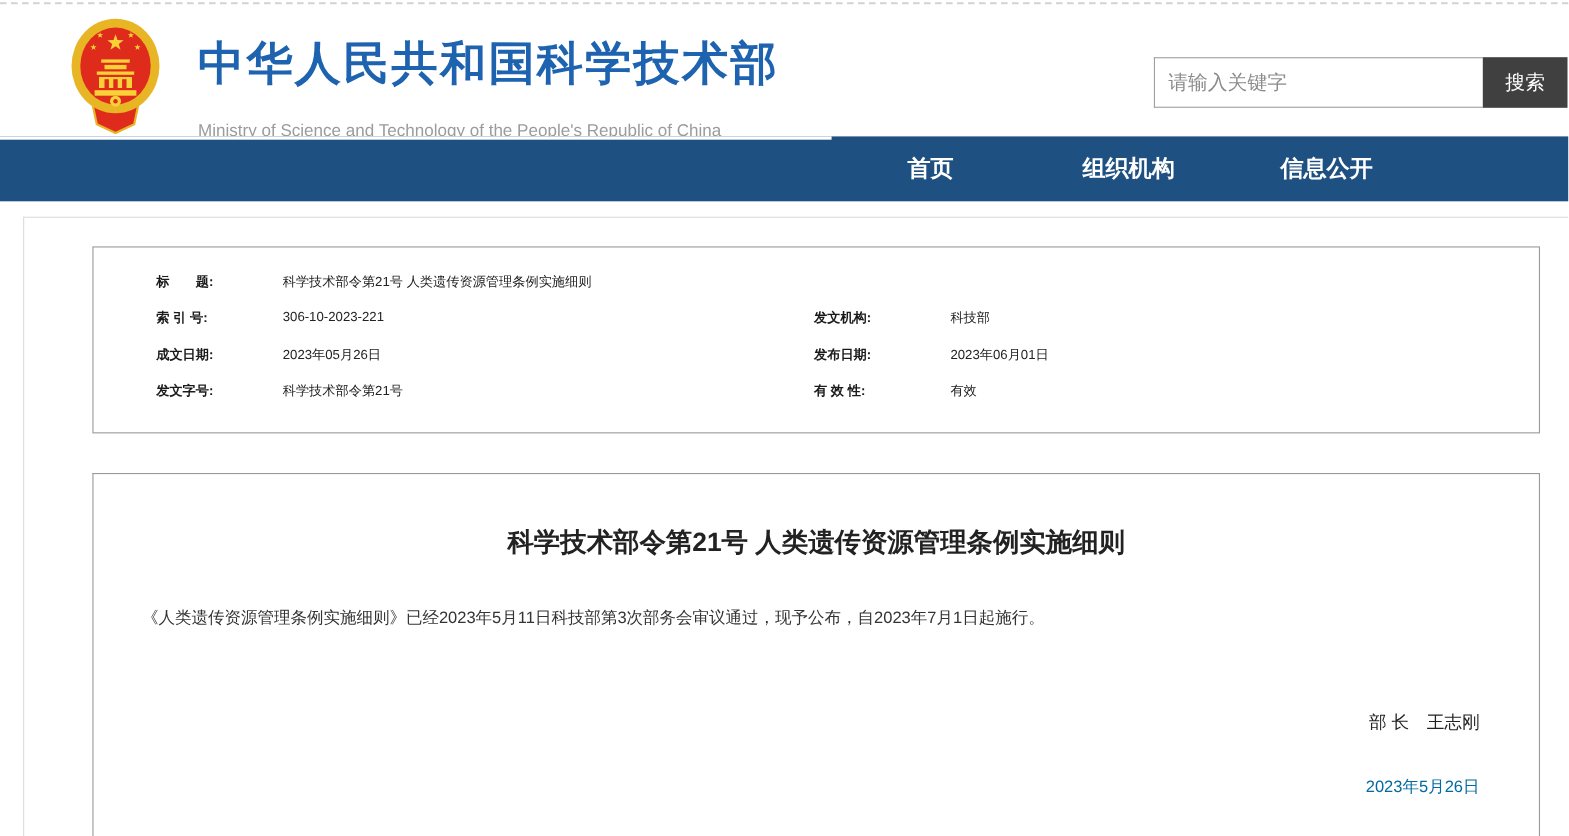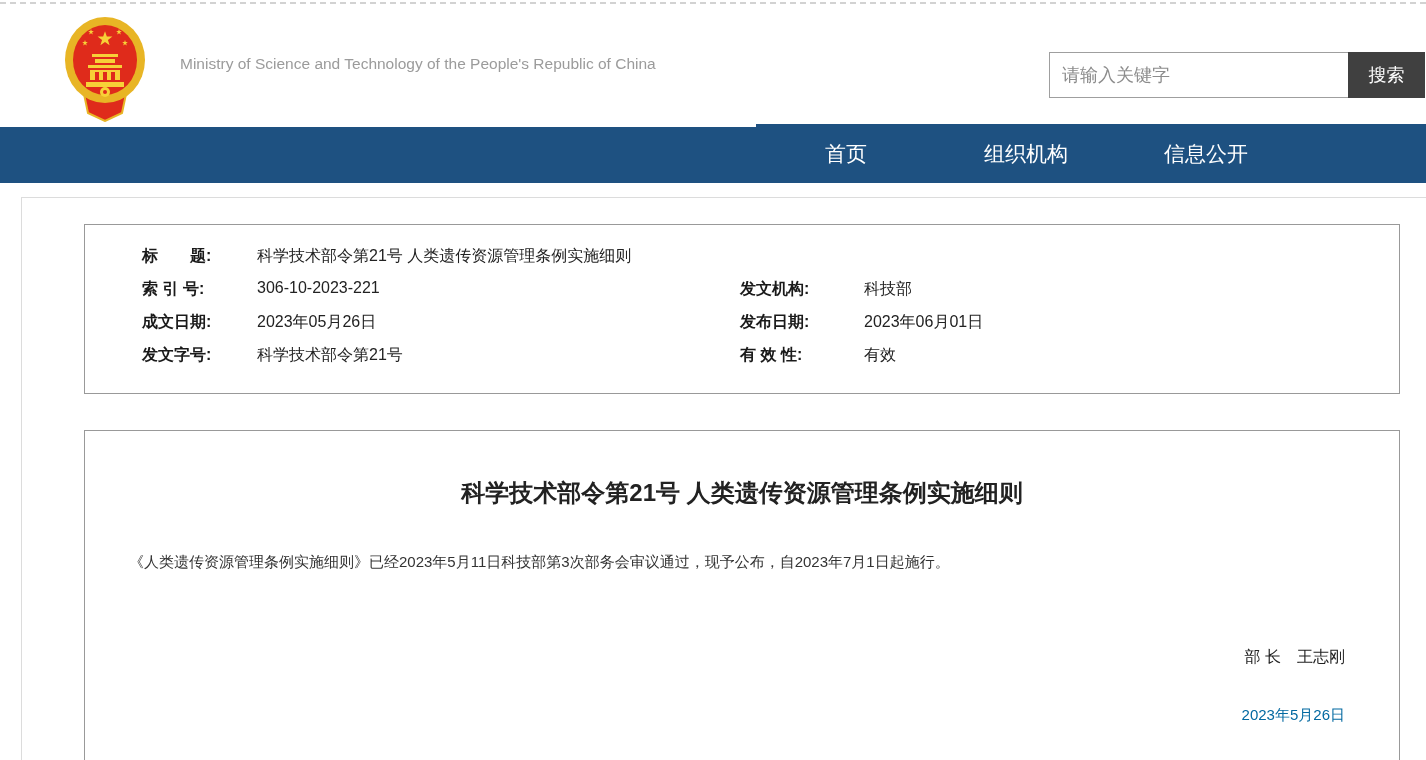--- a/index.html
+++ b/index.html
@@ -21,28 +21,28 @@
   
   .search-box { position:absolute; left:1017px; top:48px; height:46px; display:flex;margin-left:32px; }
   .search-input { width:299px; height:46px; border:1px solid #9f9f9f; border-right:none; font-size:18px; padding:0 12px; color:#555; outline:none; font-family:"Liberation Sans", sans-serif; }
   .search-input::placeholder { color:#8c8c8c; }
   .search-button { width:77px; height:46px; background:#404040; color:#fff; font-size:18px; border:none; cursor:pointer; font-family:"Liberation Sans", sans-serif; }
 
   
   .nav-bar { position:absolute; left:0; top:124px; width:1426px; height:59px; background:#1e5181; }
   .nav-notch { position:absolute; left:0; top:0; width:756px; height:3px; background:#fff; }
   .nav-menu { position:absolute; left:756px; top:0; height:59px; display:flex; list-style:none; }
-  .nav-item { width:180px; height:59px; line-height:59px; text-align:center; color:#fff; font-size:21px; cursor:pointer; }
+  .nav-item { width:180px; height:59px; line-height:59px; text-align:center; color:#fff; font-size:21px; cursor:pointer;font-weight:bold; }
 
   
   .outer-panel { position:absolute; left:21px; top:197px; width:1405px; height:563px; border-left:1px solid #dcdcdc; border-top:1px solid #dcdcdc; background:#fff; }
 
   
   .meta-box { position:absolute; left:62px; top:26px; width:1316px; height:170px; border:1px solid #999; background:#fff; padding-top:15px; }
-  .meta-row { display:flex; height:33px; align-items:center; font-size:16px; color:#1a1a1a; }
+  .meta-row { display:flex; height:33px; align-items:center; font-size:12px; color:#1a1a1a; }
   .meta-cell { display:flex; width:655px; padding-left:57px; white-space:nowrap; }
   .meta-cell.right { padding-left:0; }
   .meta-label { font-weight:bold; width:115px; flex:0 0 auto; }
   .meta-cell.right .meta-label { width:124px; }
   .meta-value { color:#222; }
 
   
   .doc-box { position:absolute; left:62px; top:232px; width:1316px; height:340px; border:1px solid #999; border-bottom:none; background:#fff; }
   .doc-title { margin-top:46px; text-align:center; font-size:24px; font-weight:bold; color:#222; }
   .doc-para { margin:42px 85px 0 44px; font-size:15px; color:#333; line-height:22px; }
@@ -77,20 +77,21 @@
           <rect x="26" y="54" width="30" height="10" fill="#f7d137"></rect>
           <rect x="31" y="56" width="4" height="8" fill="#df2b1b"></rect>
           <rect x="39" y="56" width="4" height="8" fill="#df2b1b"></rect>
           <rect x="47" y="56" width="4" height="8" fill="#df2b1b"></rect>
           <rect x="22" y="66" width="38" height="5" fill="#f7d137"></rect>
           <circle cx="41" cy="76" r="5" fill="#f7d137"></circle>
           <circle cx="41" cy="76" r="2" fill="#df2b1b"></circle>
         </svg>
       </span>
       <span class="title-block">
+        <div class="title-cn">中华人民共和国科学技术部</div>
         <div class="title-en">Ministry of Science and Technology of the People's Republic of China</div>
       </span>
     </div>
 
     <div class="search-box">
       <input class="search-input" type="text" placeholder="请输入关键字" style="">
       <button class="search-button">搜索</button>
     </div>
   </div>
 

